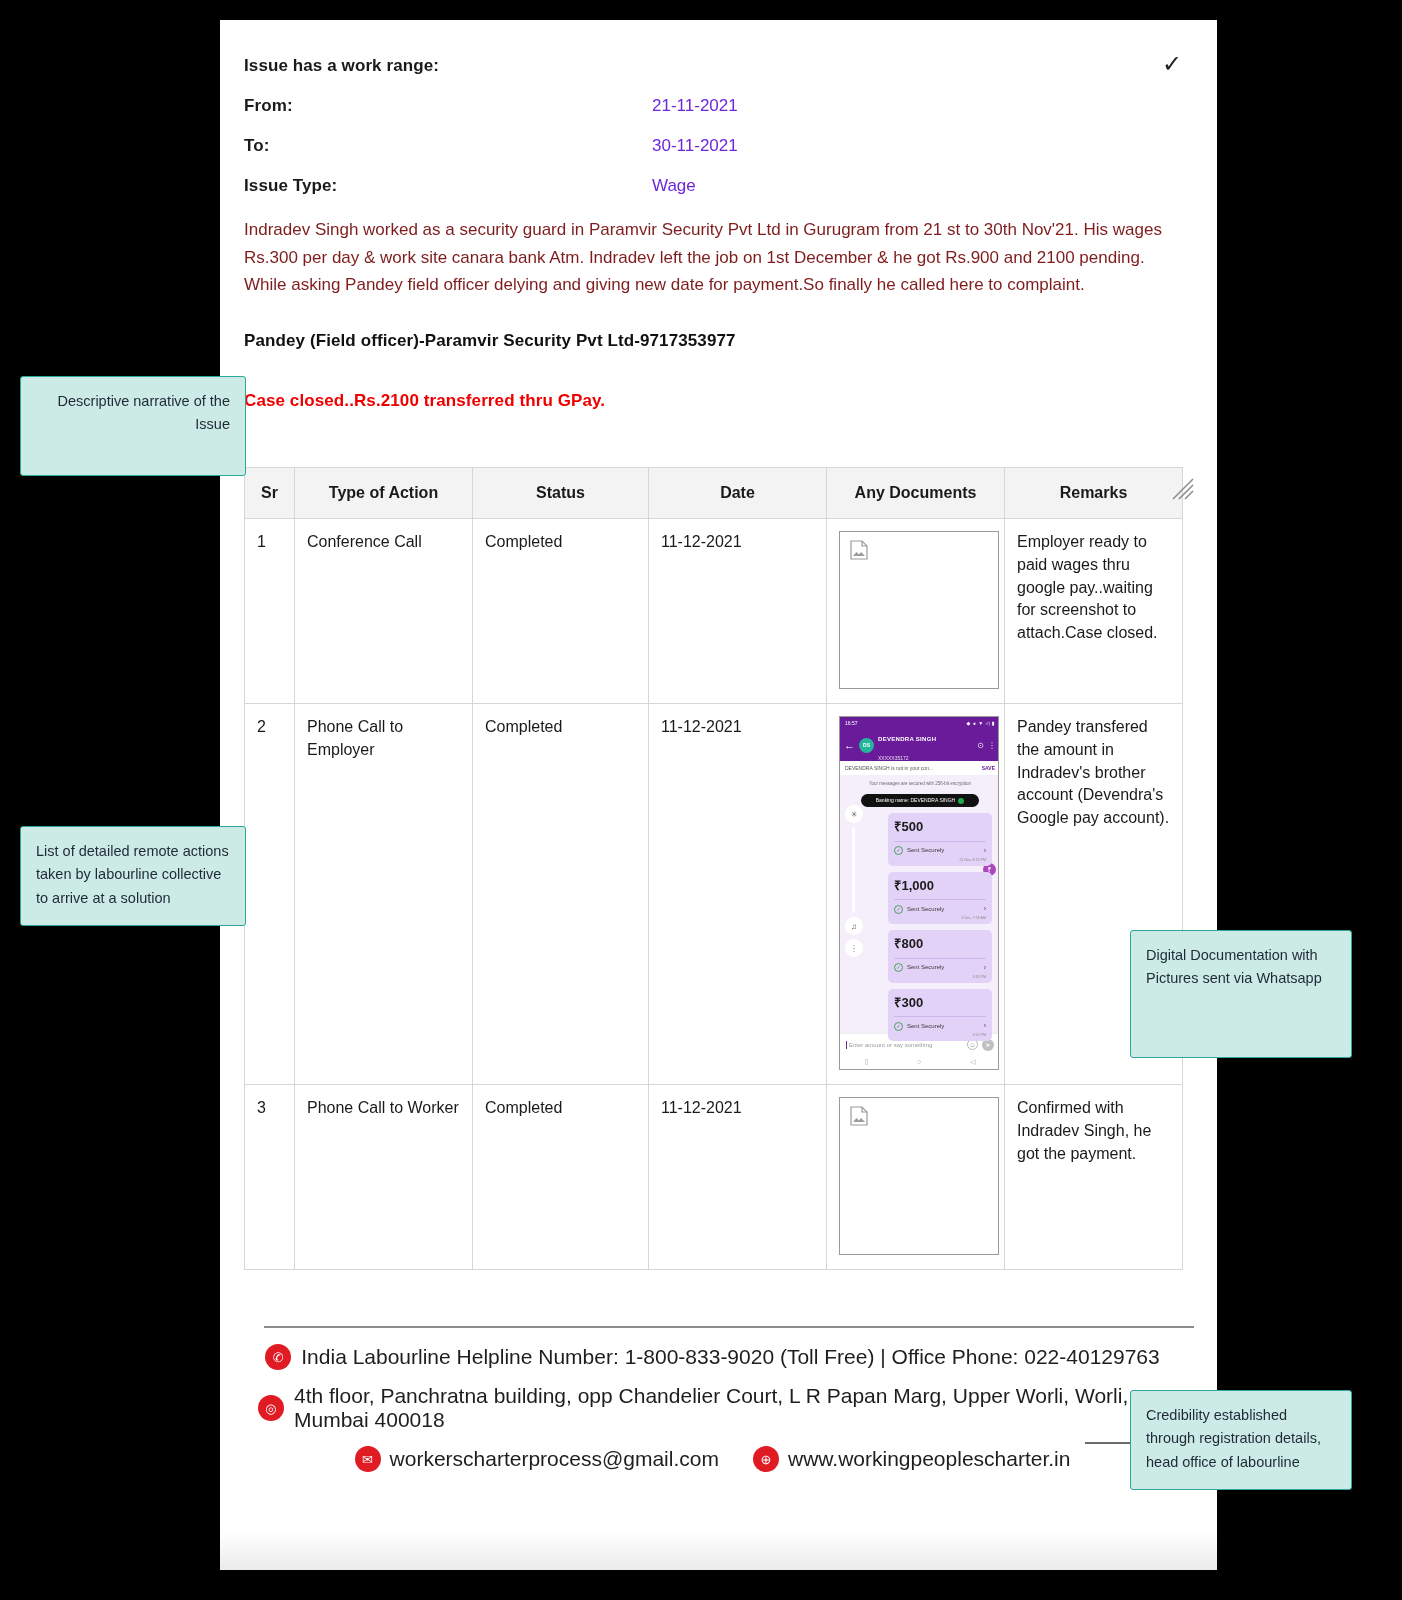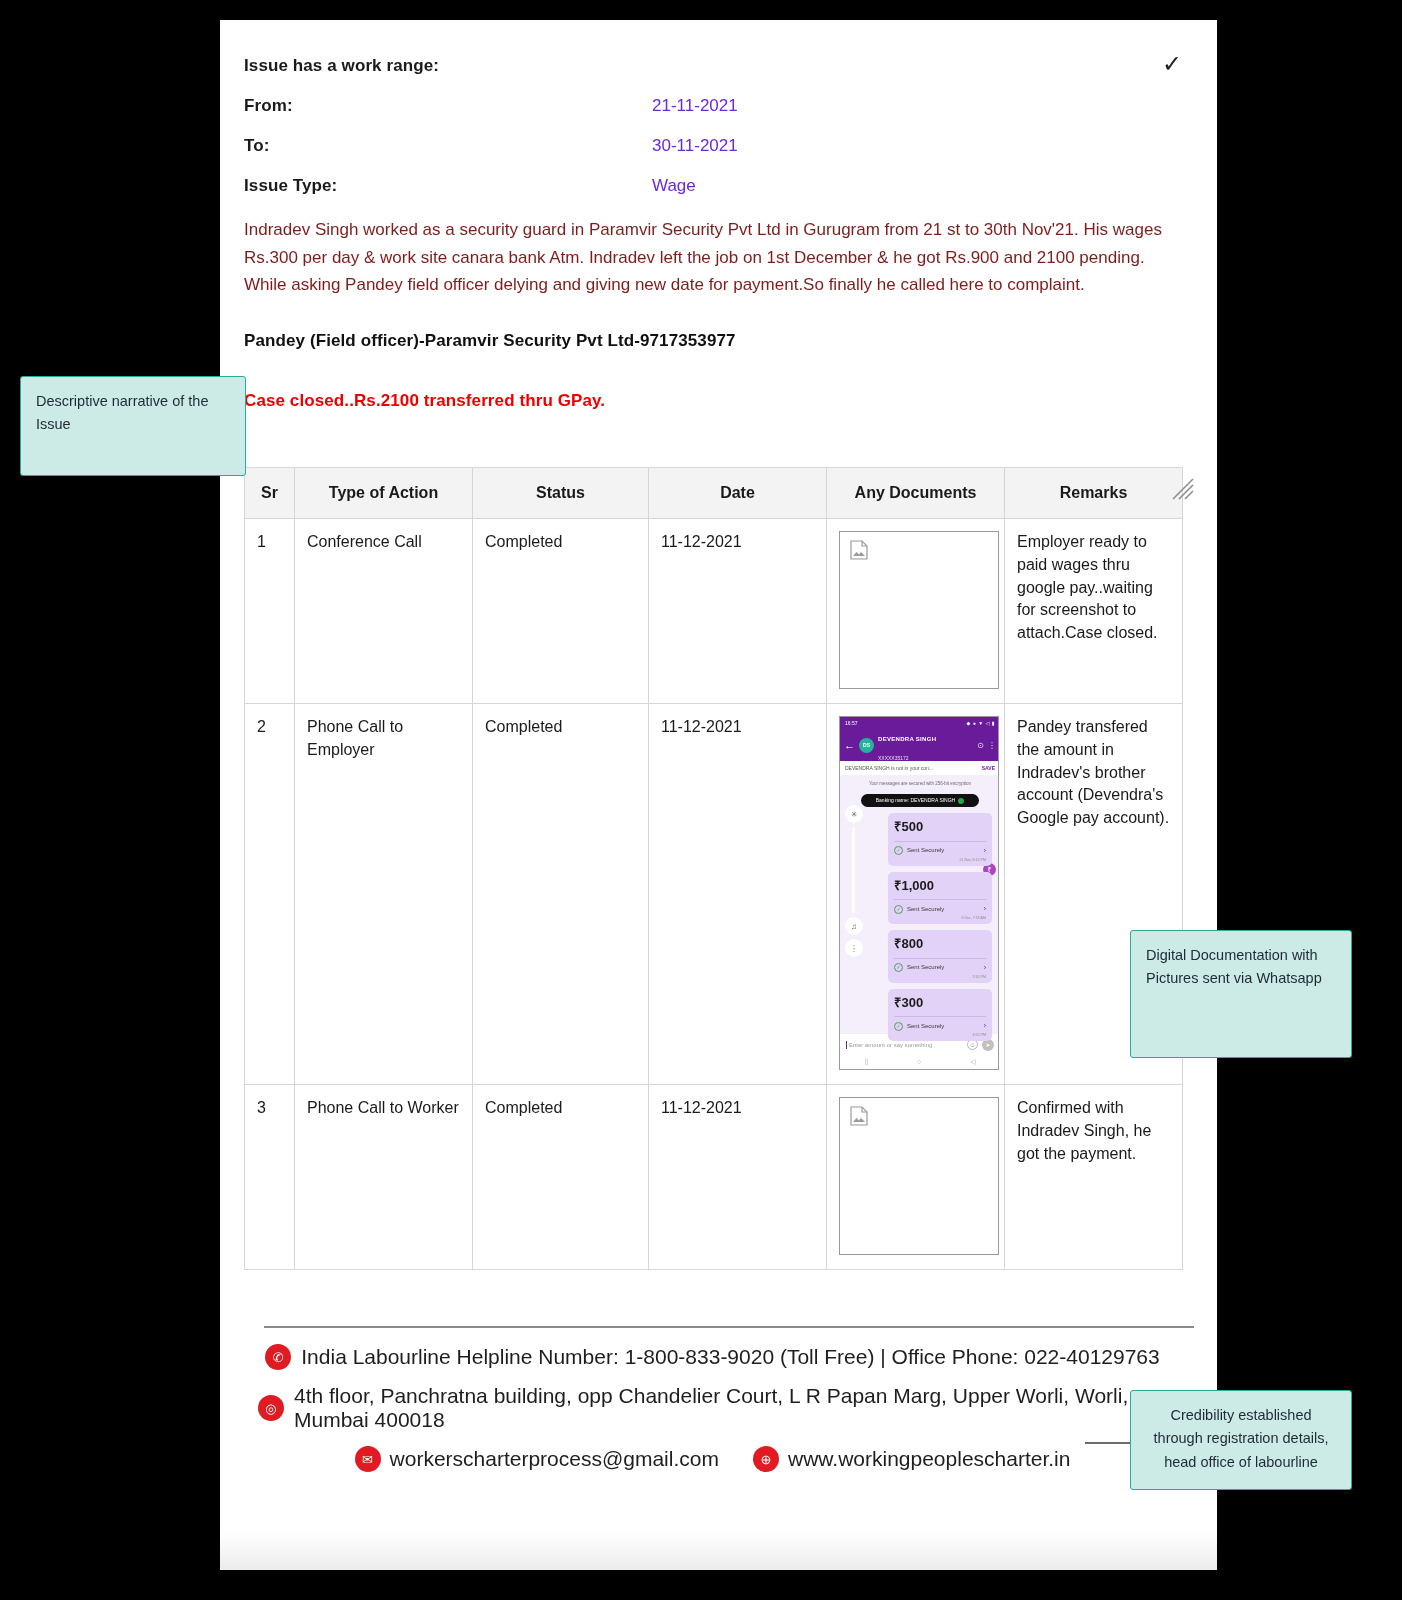--- a/index.html
+++ b/index.html
@@ -162,24 +162,24 @@
     position: absolute;
     background: #cceae6;
     border: 1.5px solid #2aa899;
     border-radius: 3px;
     color: #1f2937;
     font-size: 14.5px;
     line-height: 1.62;
     padding: 13px 15px;
     z-index: 10;
   }
-  .callout.c1 { left: 20px;   top: 376px;  width: 226px; height: 100px; }
+  .callout.c1 { left: 20px;   top: 376px;  width: 226px; height: 100px; text-align: right; }
   .callout.c2 { left: 20px;   top: 826px;  width: 226px; height: 100px; }
   .callout.c3 { left: 1130px; top: 930px;  width: 222px; height: 128px; }
-  .callout.c4 { left: 1130px; top: 1390px; width: 222px; height: 100px; text-align: center; }
+  .callout.c4 { left: 1130px; top: 1390px; width: 222px; height: 100px; }
   .lead-line { position:absolute; background:#6c6c6c; height:2px; z-index: 9; }
 </style>
 </head>
 <body>
 
 <div id="root">
 
   <div class="sheet">
     <div class="sheet-inner">
 
@@ -410,18 +410,19 @@
             <span class="foot-text">www.workingpeoplescharter.in</span>
           </span>
         </div>
       </div>
 
     </div>
     <div class="sheet-bottom-fade"></div>
   </div>
 
   <div class="callout c1">Descriptive narrative of the Issue</div>
+  <div class="callout c2">List of detailed remote actions taken by labourline collective to arrive at a solution</div>
   <div class="callout c3">Digital Documentation with Pictures sent via Whatsapp</div>
   <div class="callout c4">Credibility established through registration details, head office of labourline</div>
 
   <div class="lead-line" style="left:1085px; top:1442px; width:48px;"></div>
 
 </div>
 
 </body></html>

